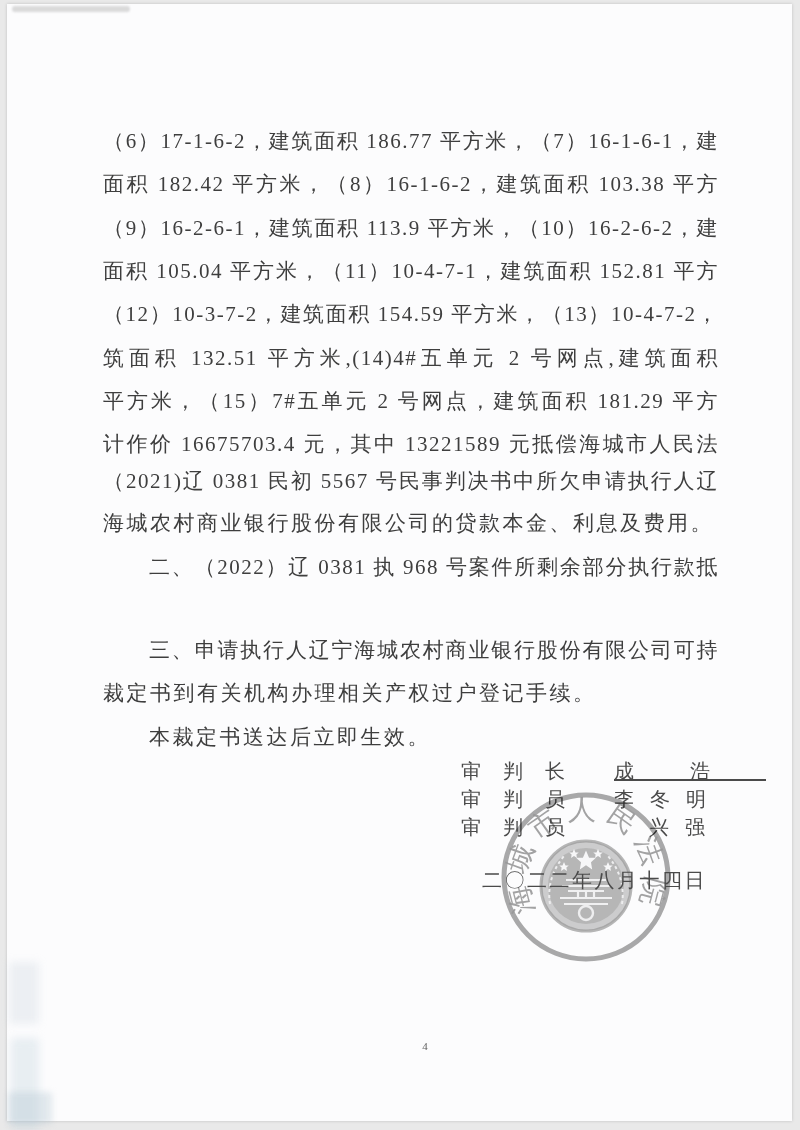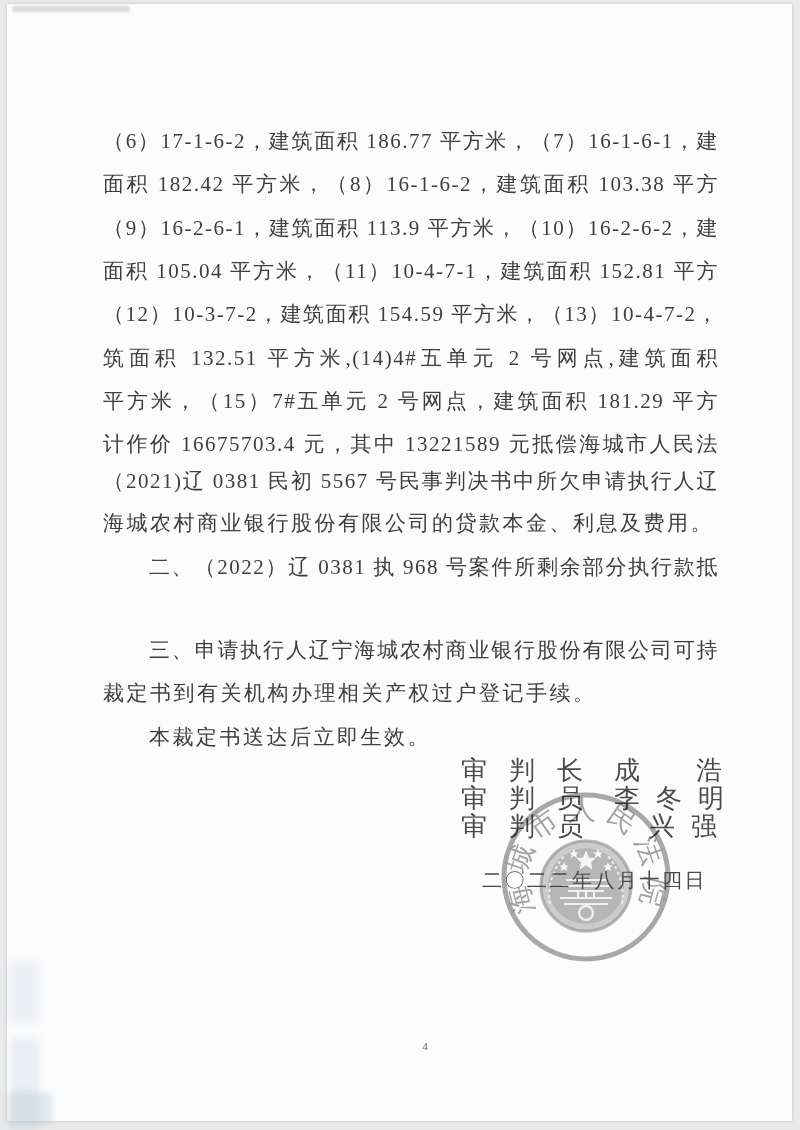--- a/index.html
+++ b/index.html
@@ -8,24 +8,24 @@
   .page{position:absolute;left:7px;top:4px;width:785px;height:1117px;background:#fcfcfd;
         box-shadow:0 0 3px rgba(0,0,0,.18);}
   
   .ln{position:absolute;left:103px;width:616px;height:44px;line-height:44px;
       font-size:21px;color:#3e3e3e;letter-spacing:1.5px;box-sizing:border-box;overflow:hidden;}
   .fill{text-align:justify;text-align-last:justify;}
   .end{text-align:left;letter-spacing:2.5px;white-space:nowrap;}
   .ind{padding-left:46px;}
   
   .sig-row{position:absolute;left:461px;width:260px;height:30px;line-height:30px;
-           font-size:26px;color:#4a4a4a;}
+           font-size:20px;color:#4a4a4a;}
   .role{display:inline-block;letter-spacing:22px;white-space:nowrap;}
   .name{position:absolute;left:153px;top:0;white-space:nowrap;letter-spacing:16px;}
-  .n2{letter-spacing:56px;}
+  .n2{letter-spacing:56px;text-decoration:underline;}
   .n3h{padding-left:35px;}
   .date-line{position:absolute;left:482px;top:866px;height:28px;line-height:28px;
              font-size:20px;color:#4a4a4a;letter-spacing:2.5px;white-space:nowrap;z-index:6;}
   
   .seal{position:absolute;left:500px;top:790px;width:172px;height:176px;z-index:5;
         mix-blend-mode:multiply;opacity:.88;}
   
   .pagenum{position:absolute;left:416px;top:1040px;width:18px;text-align:center;
            font-size:11px;color:#5f5f5f;font-family:"Liberation Serif",serif;}
   

